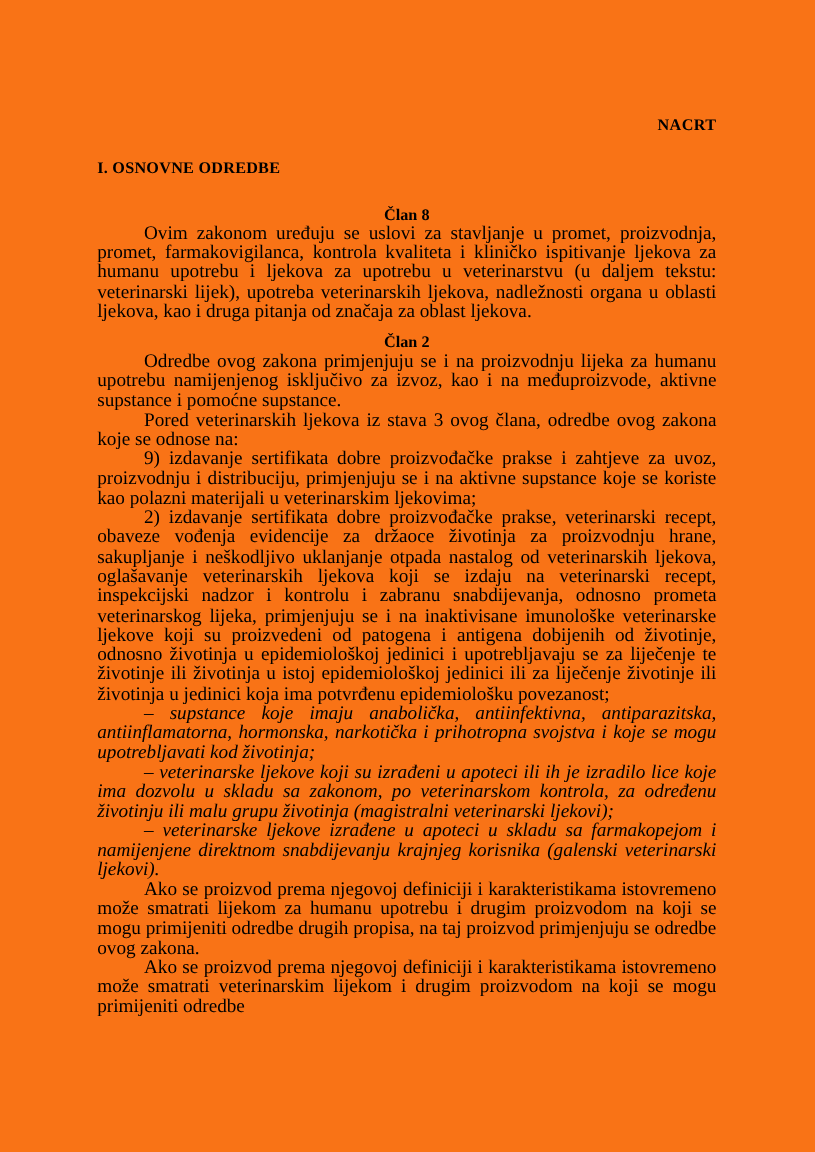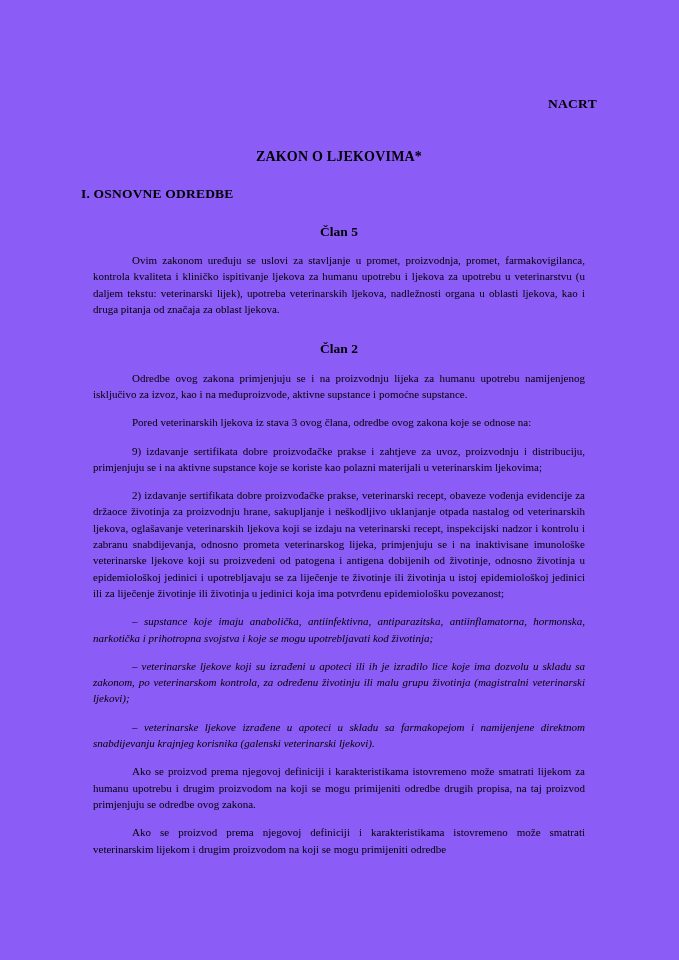--- a/index.html
+++ b/index.html
@@ -11,21 +11,21 @@
     width: 679px;
     height: 960px;
     overflow: hidden;
     font-family: "Liberation Serif", "DejaVu Serif", serif;
     color: #000000;
   }
   .page {
     position: relative;
     width: 679px;
     height: 960px;
-    background: #8b5cf6;
+    background: #f97316;
     box-sizing: border-box;
   }
   .content {
     position: absolute;
     left: 81px;
     top: 0;
     width: 516px;
   }
   .nacrt {
     text-align: right;
@@ -49,52 +49,51 @@
     font-size: 13.5px;
     margin-top: 20px;
     line-height: 16.3px;
     letter-spacing: 0.2px;
   }
   .article-heading {
     text-align: center;
     font-weight: bold;
     font-size: 13.5px;
     line-height: 16.3px;
-    margin-top: 24px;
+    margin-top: 9px;
   }
   .article-heading.first {
     margin-top: 22px;
   }
   p.body-par {
-    margin: 12px;
+    margin: 0;
     text-align: justify;
     text-justify: inter-word;
-    font-size: 11px;
+    font-size: 16px;
     line-height: 16.3px;
     text-indent: 39px;
     hyphens: none;
   }
   p.body-par.dash-par {
     text-indent: 39px;
     font-style: italic;
   }
 </style>
 </head>
 <body>
 
 <div class="page">
   <div class="content">
 
     <div class="nacrt">NACRT</div>
 
-    <div class="doc-title">ZAKON O LJEKOVIMA*</div>
 
     <div class="section-heading">I.  OSNOVNE ODREDBE</div>
 
-    <div class="article-heading first">Član 5</div>
+    <div class="article-heading first">Član 8</div>
 
     <p class="body-par">Ovim zakonom uređuju se uslovi za stavljanje u promet, proizvodnja, promet, farmakovigilanca, kontrola kvaliteta i kliničko ispitivanje ljekova za humanu upotrebu i ljekova za upotrebu u veterinarstvu (u daljem tekstu: veterinarski lijek), upotreba veterinarskih ljekova, nadležnosti organa u oblasti ljekova, kao i druga pitanja od značaja za oblast ljekova.</p>
 
     <div class="article-heading">Član 2</div>
 
 
     <p class="body-par">Odredbe ovog zakona primjenjuju se i na proizvodnju lijeka za humanu upotrebu namijenjenog isključivo za izvoz, kao i na međuproizvode, aktivne supstance i pomoćne supstance.</p>
 
     <p class="body-par">Pored veterinarskih ljekova iz stava 3 ovog člana, odredbe ovog zakona koje se odnose na:</p>
 

